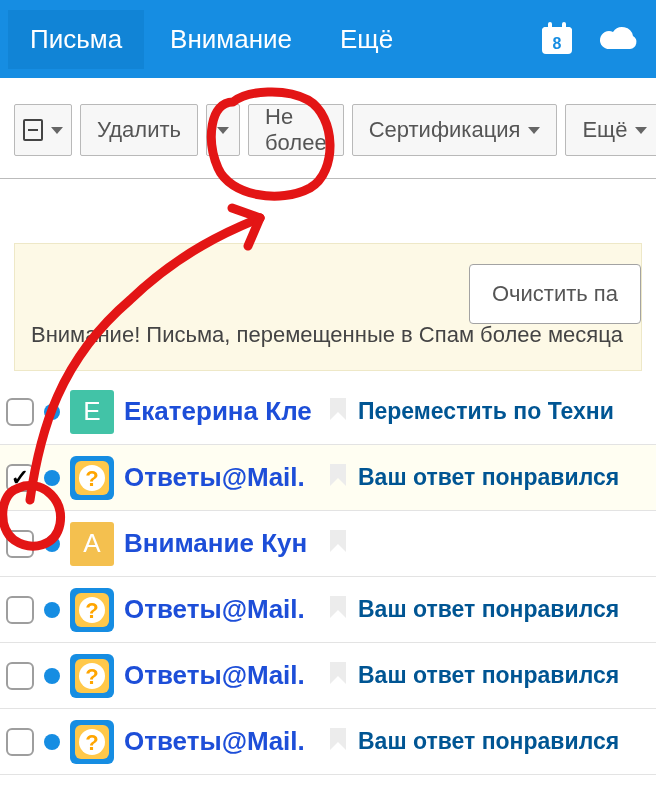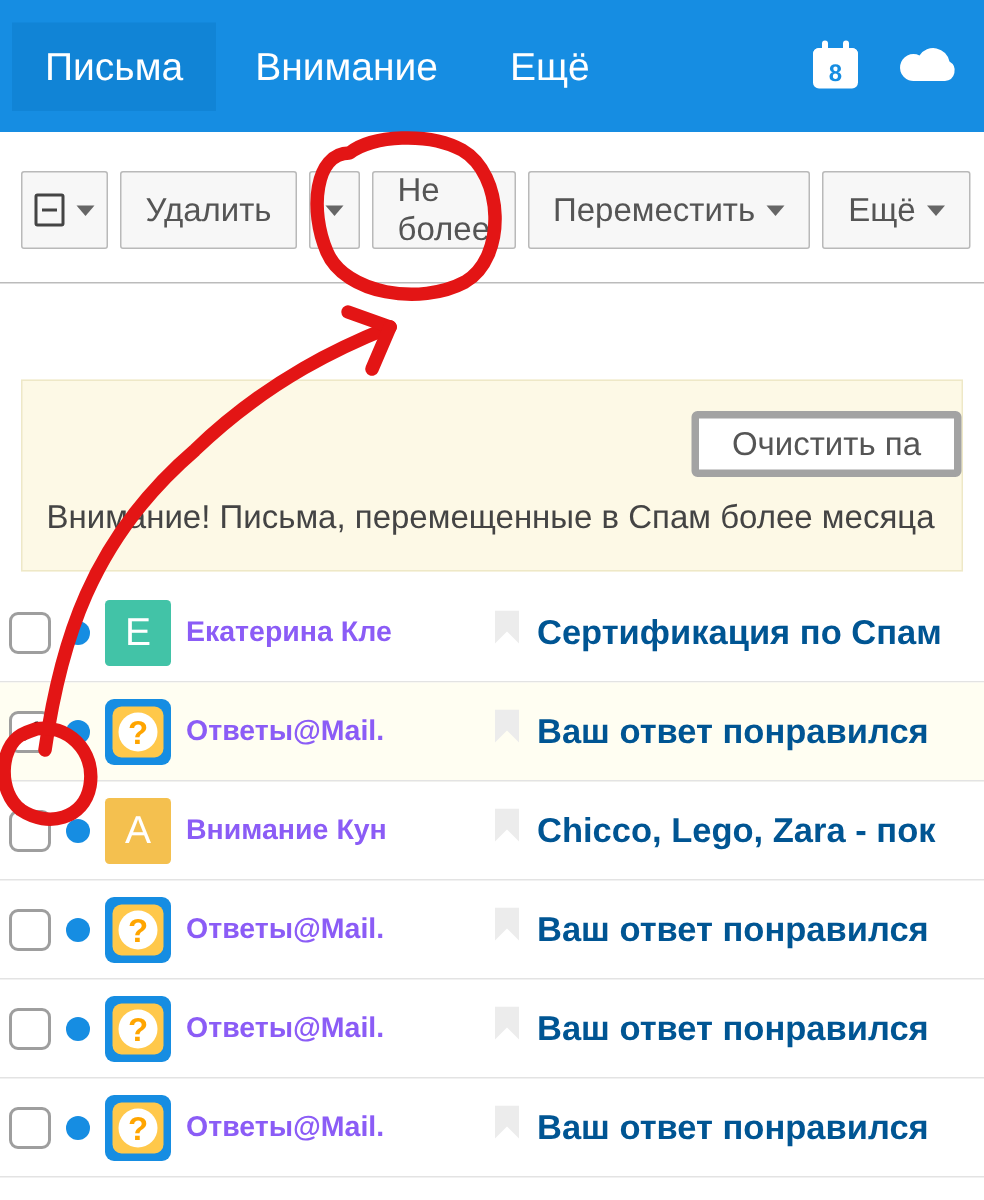--- a/index.html
+++ b/index.html
@@ -1,21 +1,21 @@
 <!DOCTYPE html>
 <html><head>
 <meta charset="utf-8">
 <style>
   * { box-sizing: border-box; margin: 0; padding: 0; }
   html, body { width: 656px; height: 800px; overflow: hidden; font-family: Arial, Helvetica, sans-serif; background: #fff; }
 
   
   .topnav {
     background: #168de2;
-    height: 88px;
+    height: 78px;
     display: flex;
     align-items: center;
     padding: 0 8px;
     gap: 4px;
     position: relative;
   }
   .nav-item {
     color: #ffffff;
     font-size: 26px;
     padding: 14px 22px;
@@ -96,23 +96,23 @@
     transform: translateX(0);
   }
   .notice-text {
     margin-top: 56px;
     font-size: 22px;
     color: #444;
     white-space: nowrap;
   }
   .clear-btn {
     background: #fff;
-    border: 5px solid #a3a3a3;
+    border: 1px solid #a3a3a3;
     border-radius: 4px;
-    padding: 4px 22px;
+    padding: 16px 22px;
     font-size: 22px;
     color: #555;
     cursor: pointer;
     white-space: nowrap;
   }
 
   
   .mail-list { margin-top: 8px; }
   .row {
     display: flex;
@@ -151,22 +151,22 @@
     display: flex; align-items: center; justify-content: center;
     color: #fff;
     font-size: 26px;
     font-weight: 500;
     flex-shrink: 0;
   }
   .avatar svg { width: 44px; height: 44px; }
   .sender {
     width: 196px;
     flex-shrink: 0;
-    color: #8b5cf6;
-    font-size: 19px;
+    color: #1d4ed8;
+    font-size: 26px;
     font-weight: bold;
     white-space: nowrap;
     overflow: hidden;
   }
   .bookmark {
     width: 18px;
     flex-shrink: 0;
     color: #e6e6e6;
   }
   .subject {
@@ -217,21 +217,21 @@
   <div class="btn">
     <span>Удалить</span>
   </div>
   <div class="btn" style="padding:0 10px;width:40px">
     <span class="caret"></span>
   </div>
   <div class="btn">
     <span>Не более</span>
   </div>
   <div class="btn">
-    <span>Переместить</span>
+    <span>Сертификация</span>
     <span class="caret"></span>
   </div>
   <div class="btn">
     <span>Ещё</span>
     <span class="caret"></span>
   </div>
 </div>
 
 <div class="notice-wrap">
   <div class="notice">
@@ -242,21 +242,21 @@
 
 <div class="mail-list" id="mail-list">
     <div class="row">
       <div class="chk"></div>
       <div class="dot"></div>
       <div class="avatar" style="background: rgb(66, 195, 167);">Е</div>
       <div class="sender">Екатерина Кле</div>
       <div class="bookmark"><svg width="16" height="24" viewBox="0 0 16 24">
           <path d="M0 0 H16 V22 L8 14 L0 22 Z" fill="#ececec"></path>
         </svg></div>
-      <div class="subject">Сертификация по Спам</div>
+      <div class="subject">Переместить по Техни</div>
     </div>
     <div class="row selected">
       <div class="chk checked"></div>
       <div class="dot"></div>
       <div class="avatar">
         <svg viewBox="0 0 44 44">
           <rect x="0" y="0" width="44" height="44" rx="6" fill="#168de2"></rect>
           <rect x="5" y="5" width="34" height="34" rx="6" fill="#ffc84a"></rect>
           <circle cx="22" cy="22" r="13" fill="#fff"></circle>
           <text x="22" y="30" text-anchor="middle" font-size="22" font-weight="bold" fill="#ffa500">?</text>
@@ -269,21 +269,20 @@
       <div class="subject">Ваш ответ понравился</div>
     </div>
     <div class="row">
       <div class="chk"></div>
       <div class="dot"></div>
       <div class="avatar" style="background: rgb(244, 192, 79);">А</div>
       <div class="sender">Внимание Кун</div>
       <div class="bookmark"><svg width="16" height="24" viewBox="0 0 16 24">
           <path d="M0 0 H16 V22 L8 14 L0 22 Z" fill="#ececec"></path>
         </svg></div>
-      <div class="subject">Chicco, Lego, Zara - пок</div>
     </div>
     <div class="row">
       <div class="chk"></div>
       <div class="dot"></div>
       <div class="avatar">
         <svg viewBox="0 0 44 44">
           <rect x="0" y="0" width="44" height="44" rx="6" fill="#168de2"></rect>
           <rect x="5" y="5" width="34" height="34" rx="6" fill="#ffc84a"></rect>
           <circle cx="22" cy="22" r="13" fill="#fff"></circle>
           <text x="22" y="30" text-anchor="middle" font-size="22" font-weight="bold" fill="#ffa500">?</text>

